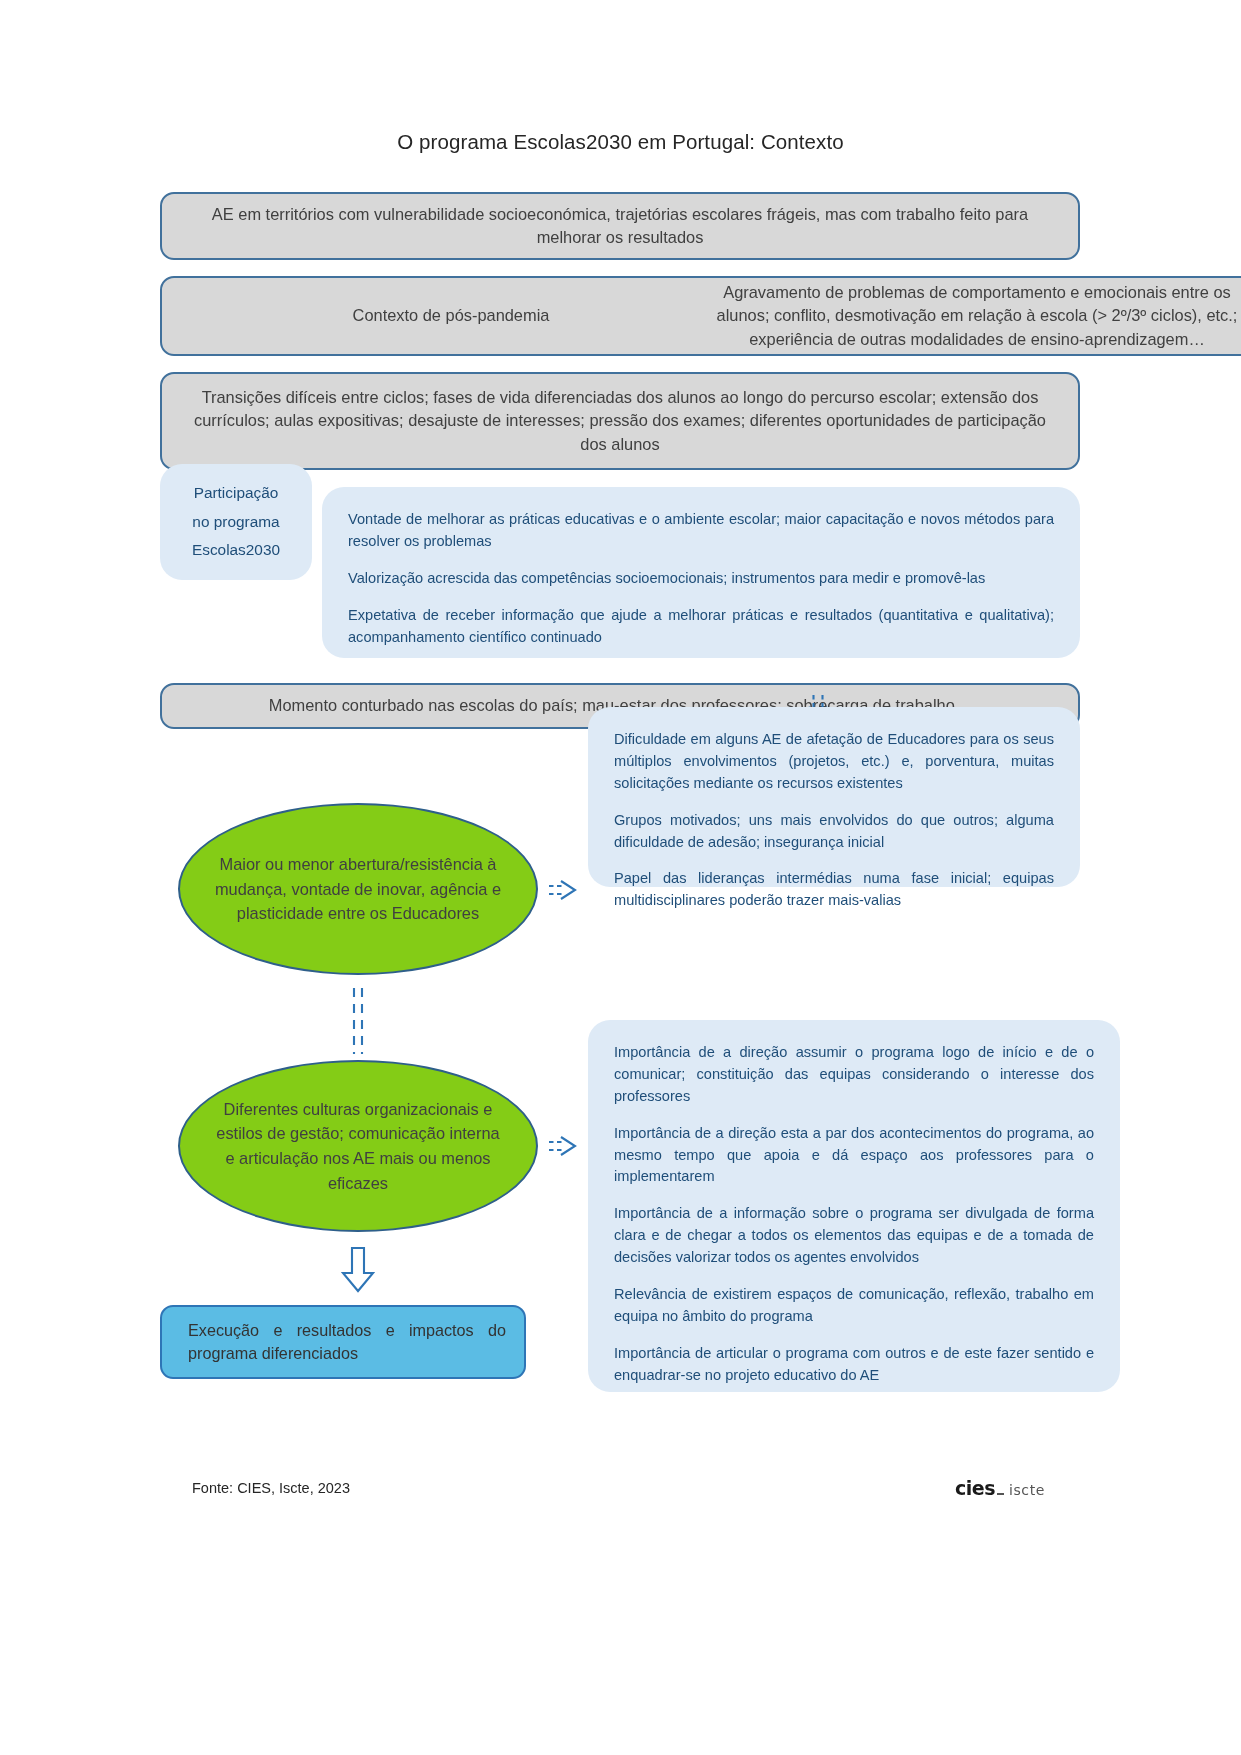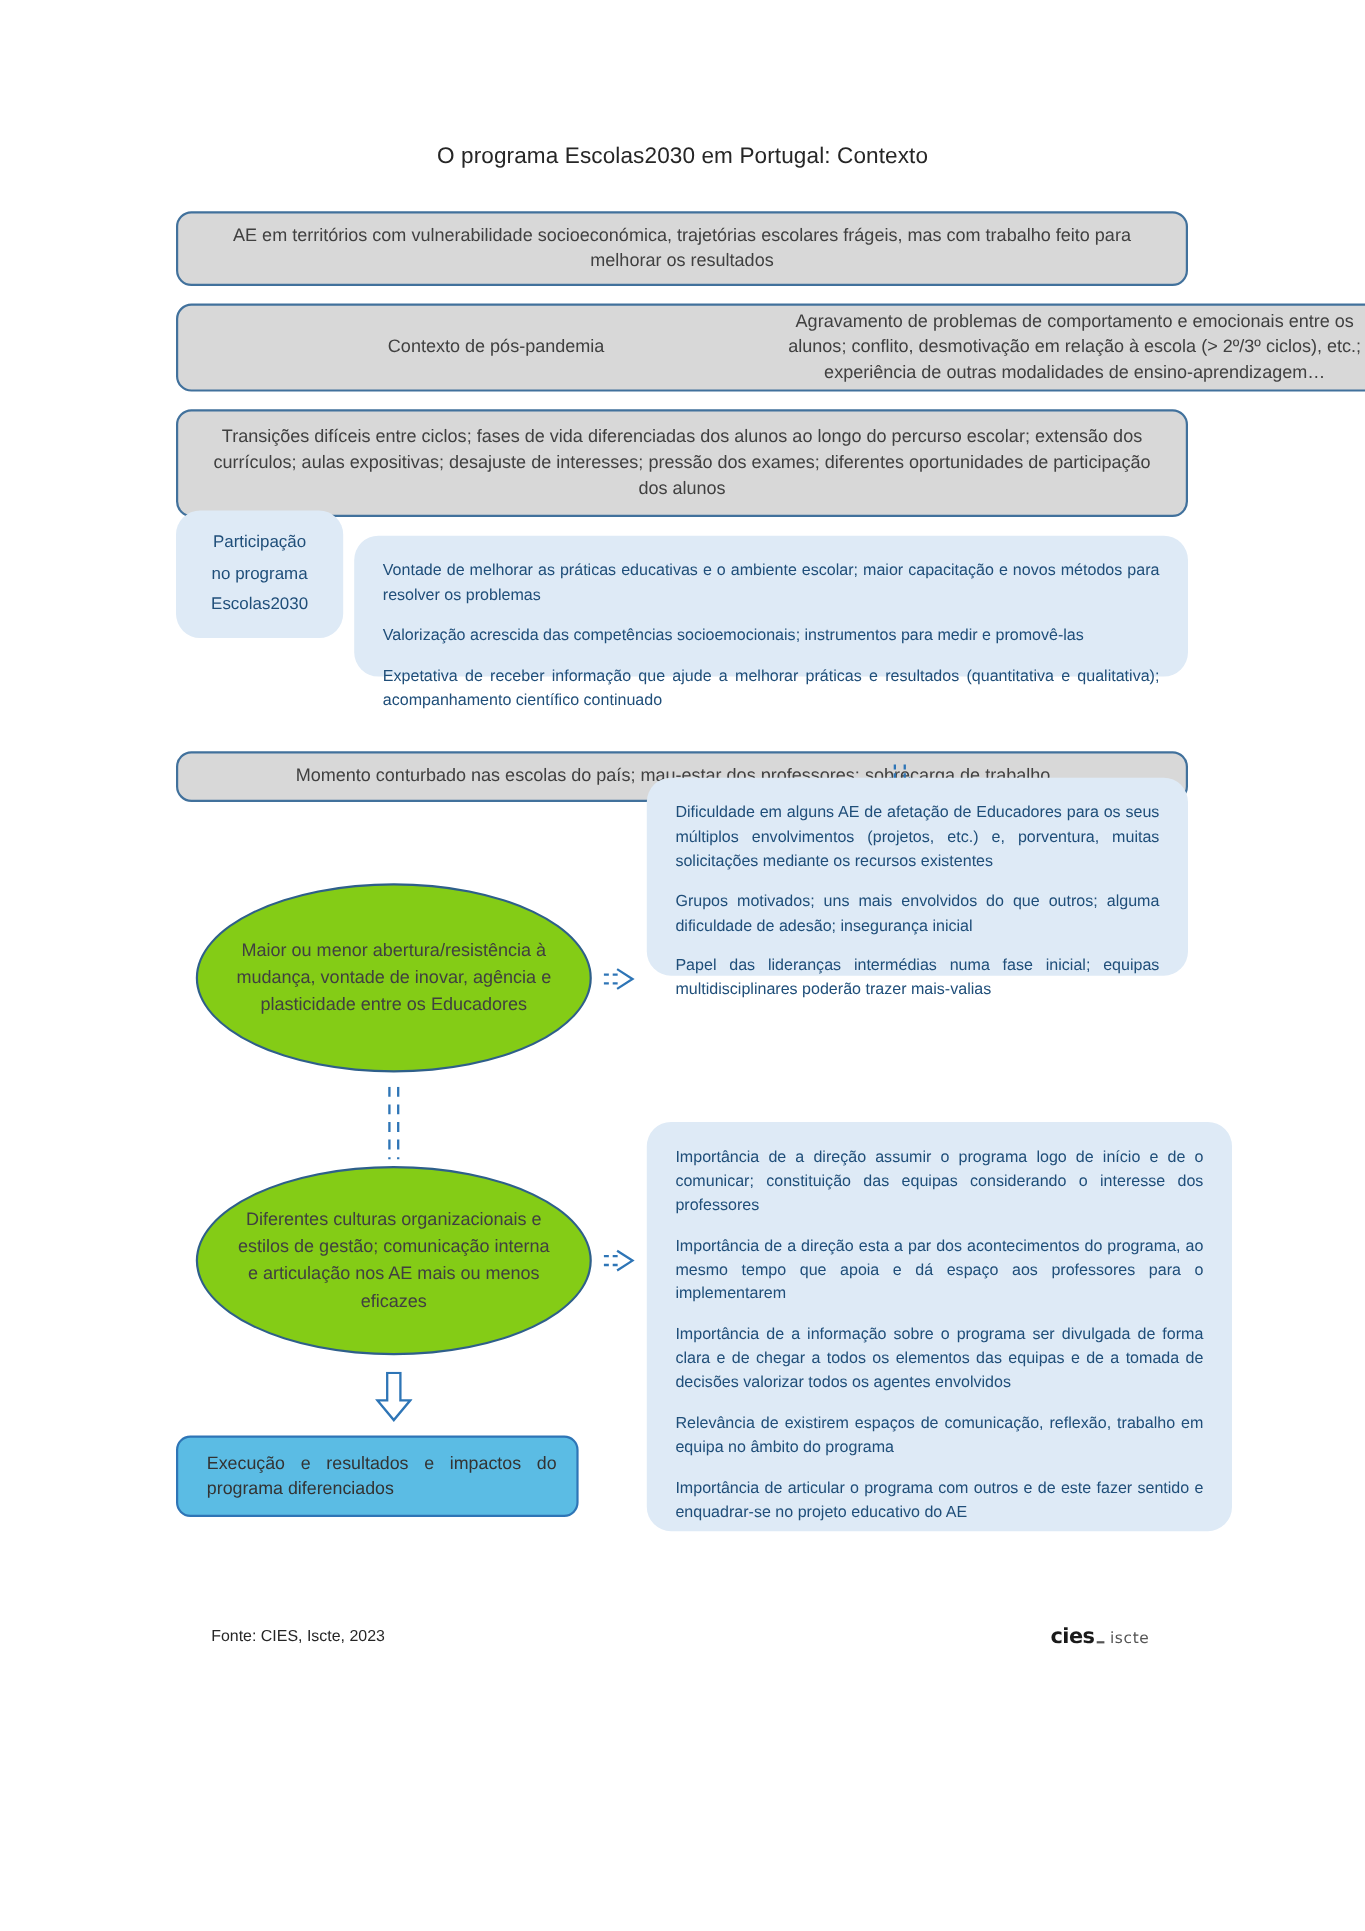--- a/index.html
+++ b/index.html
@@ -171,21 +171,21 @@
   </div>
 
   <div class="blue-panel center" style="left:160px; top:464px; width:152px; height:116px; font-size:15.4px;">
     <div>
       <div>Participação</div>
       <div>no programa</div>
       <div>Escolas2030</div>
     </div>
   </div>
 
-  <div class="blue-panel" style="left:322px; top:487px; width:758px; height:128px; padding:22px 26px 0 26px;">
+  <div class="blue-panel" style="left:322px; top:487px; width:758px; height:171px; padding:22px 26px 0 26px;">
     <p class="para">Vontade de melhorar as práticas educativas e o ambiente escolar; maior capacitação e novos métodos para resolver os problemas</p>
     <p class="para">Valorização acrescida das competências socioemocionais; instrumentos para medir e promovê-las</p>
     <p class="para">Expetativa de receber informação que ajude a melhorar práticas e resultados (quantitativa e qualitativa); acompanhamento científico continuado</p>
   </div>
 
   <div class="grey-box" style="left:160px; top:648px; width:920px; height:46px;margin-top:35px;">
     <div class="inner">Momento conturbado nas escolas do país; mau-estar dos professores; sobrecarga de trabalho…</div>
   </div>
 
   <svg class="arrow-down-dashed" style="left:806px; top:694px;" width="24" height="30" viewBox="0 0 24 30">

